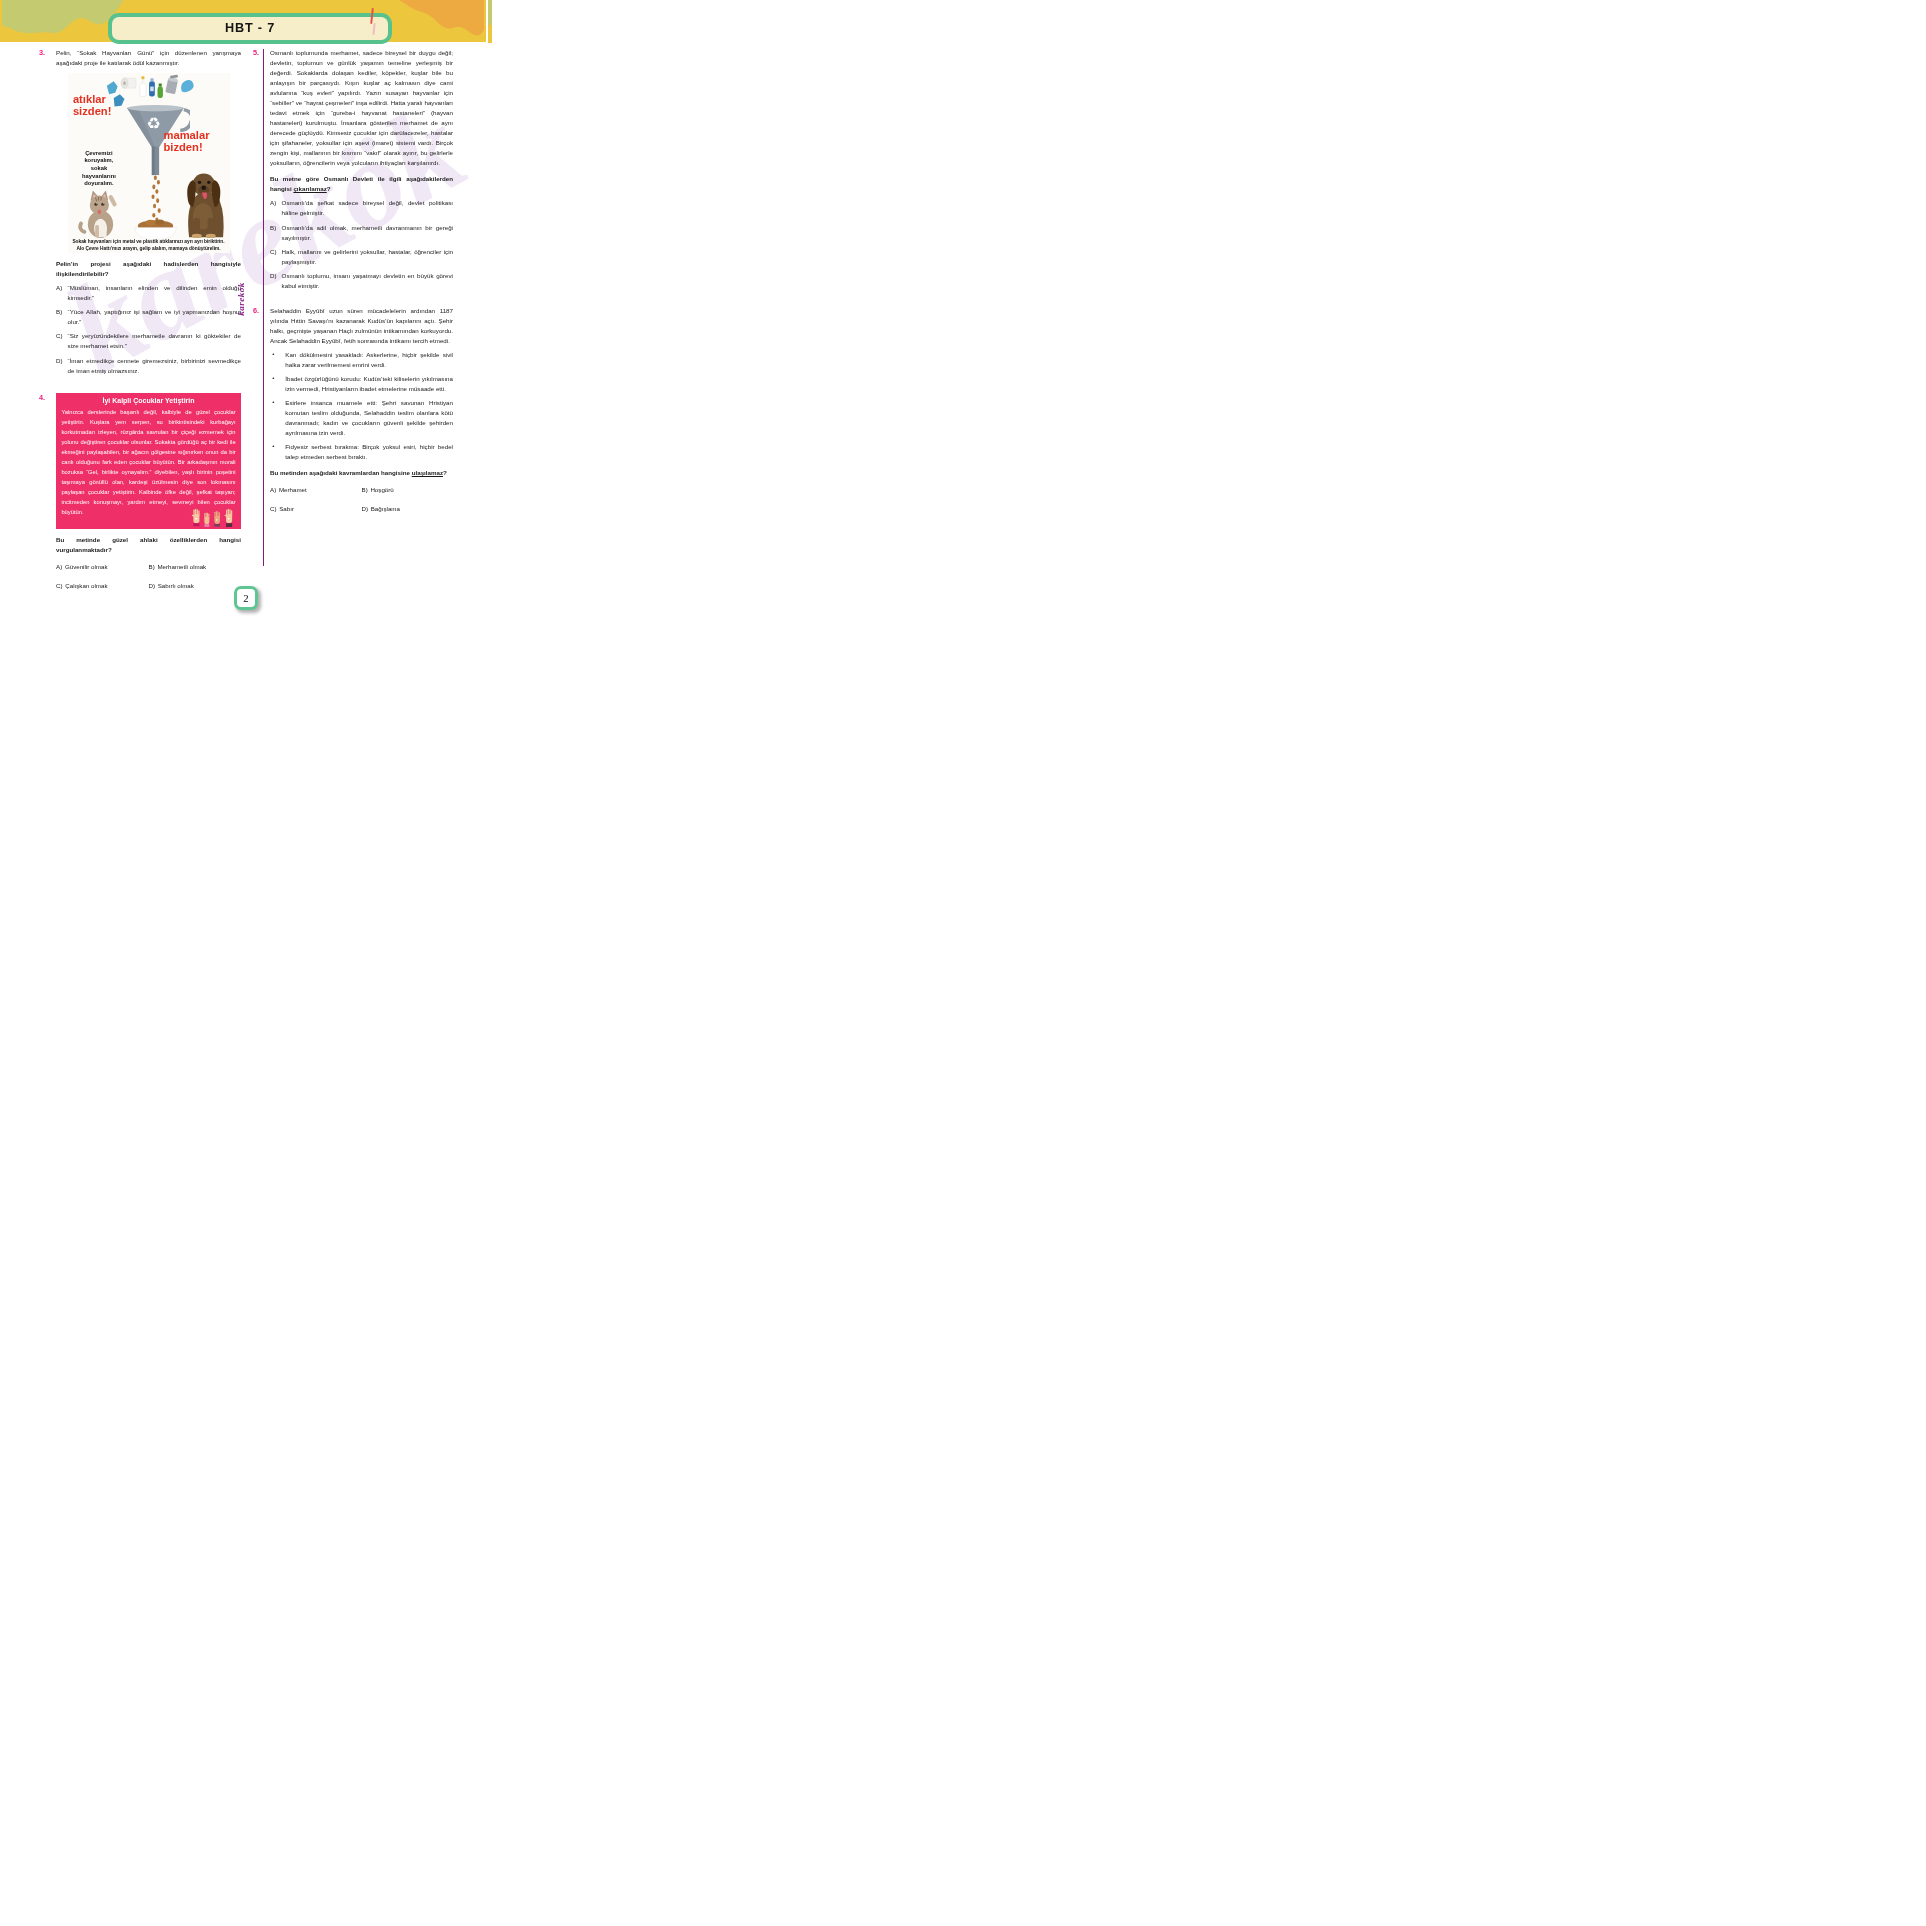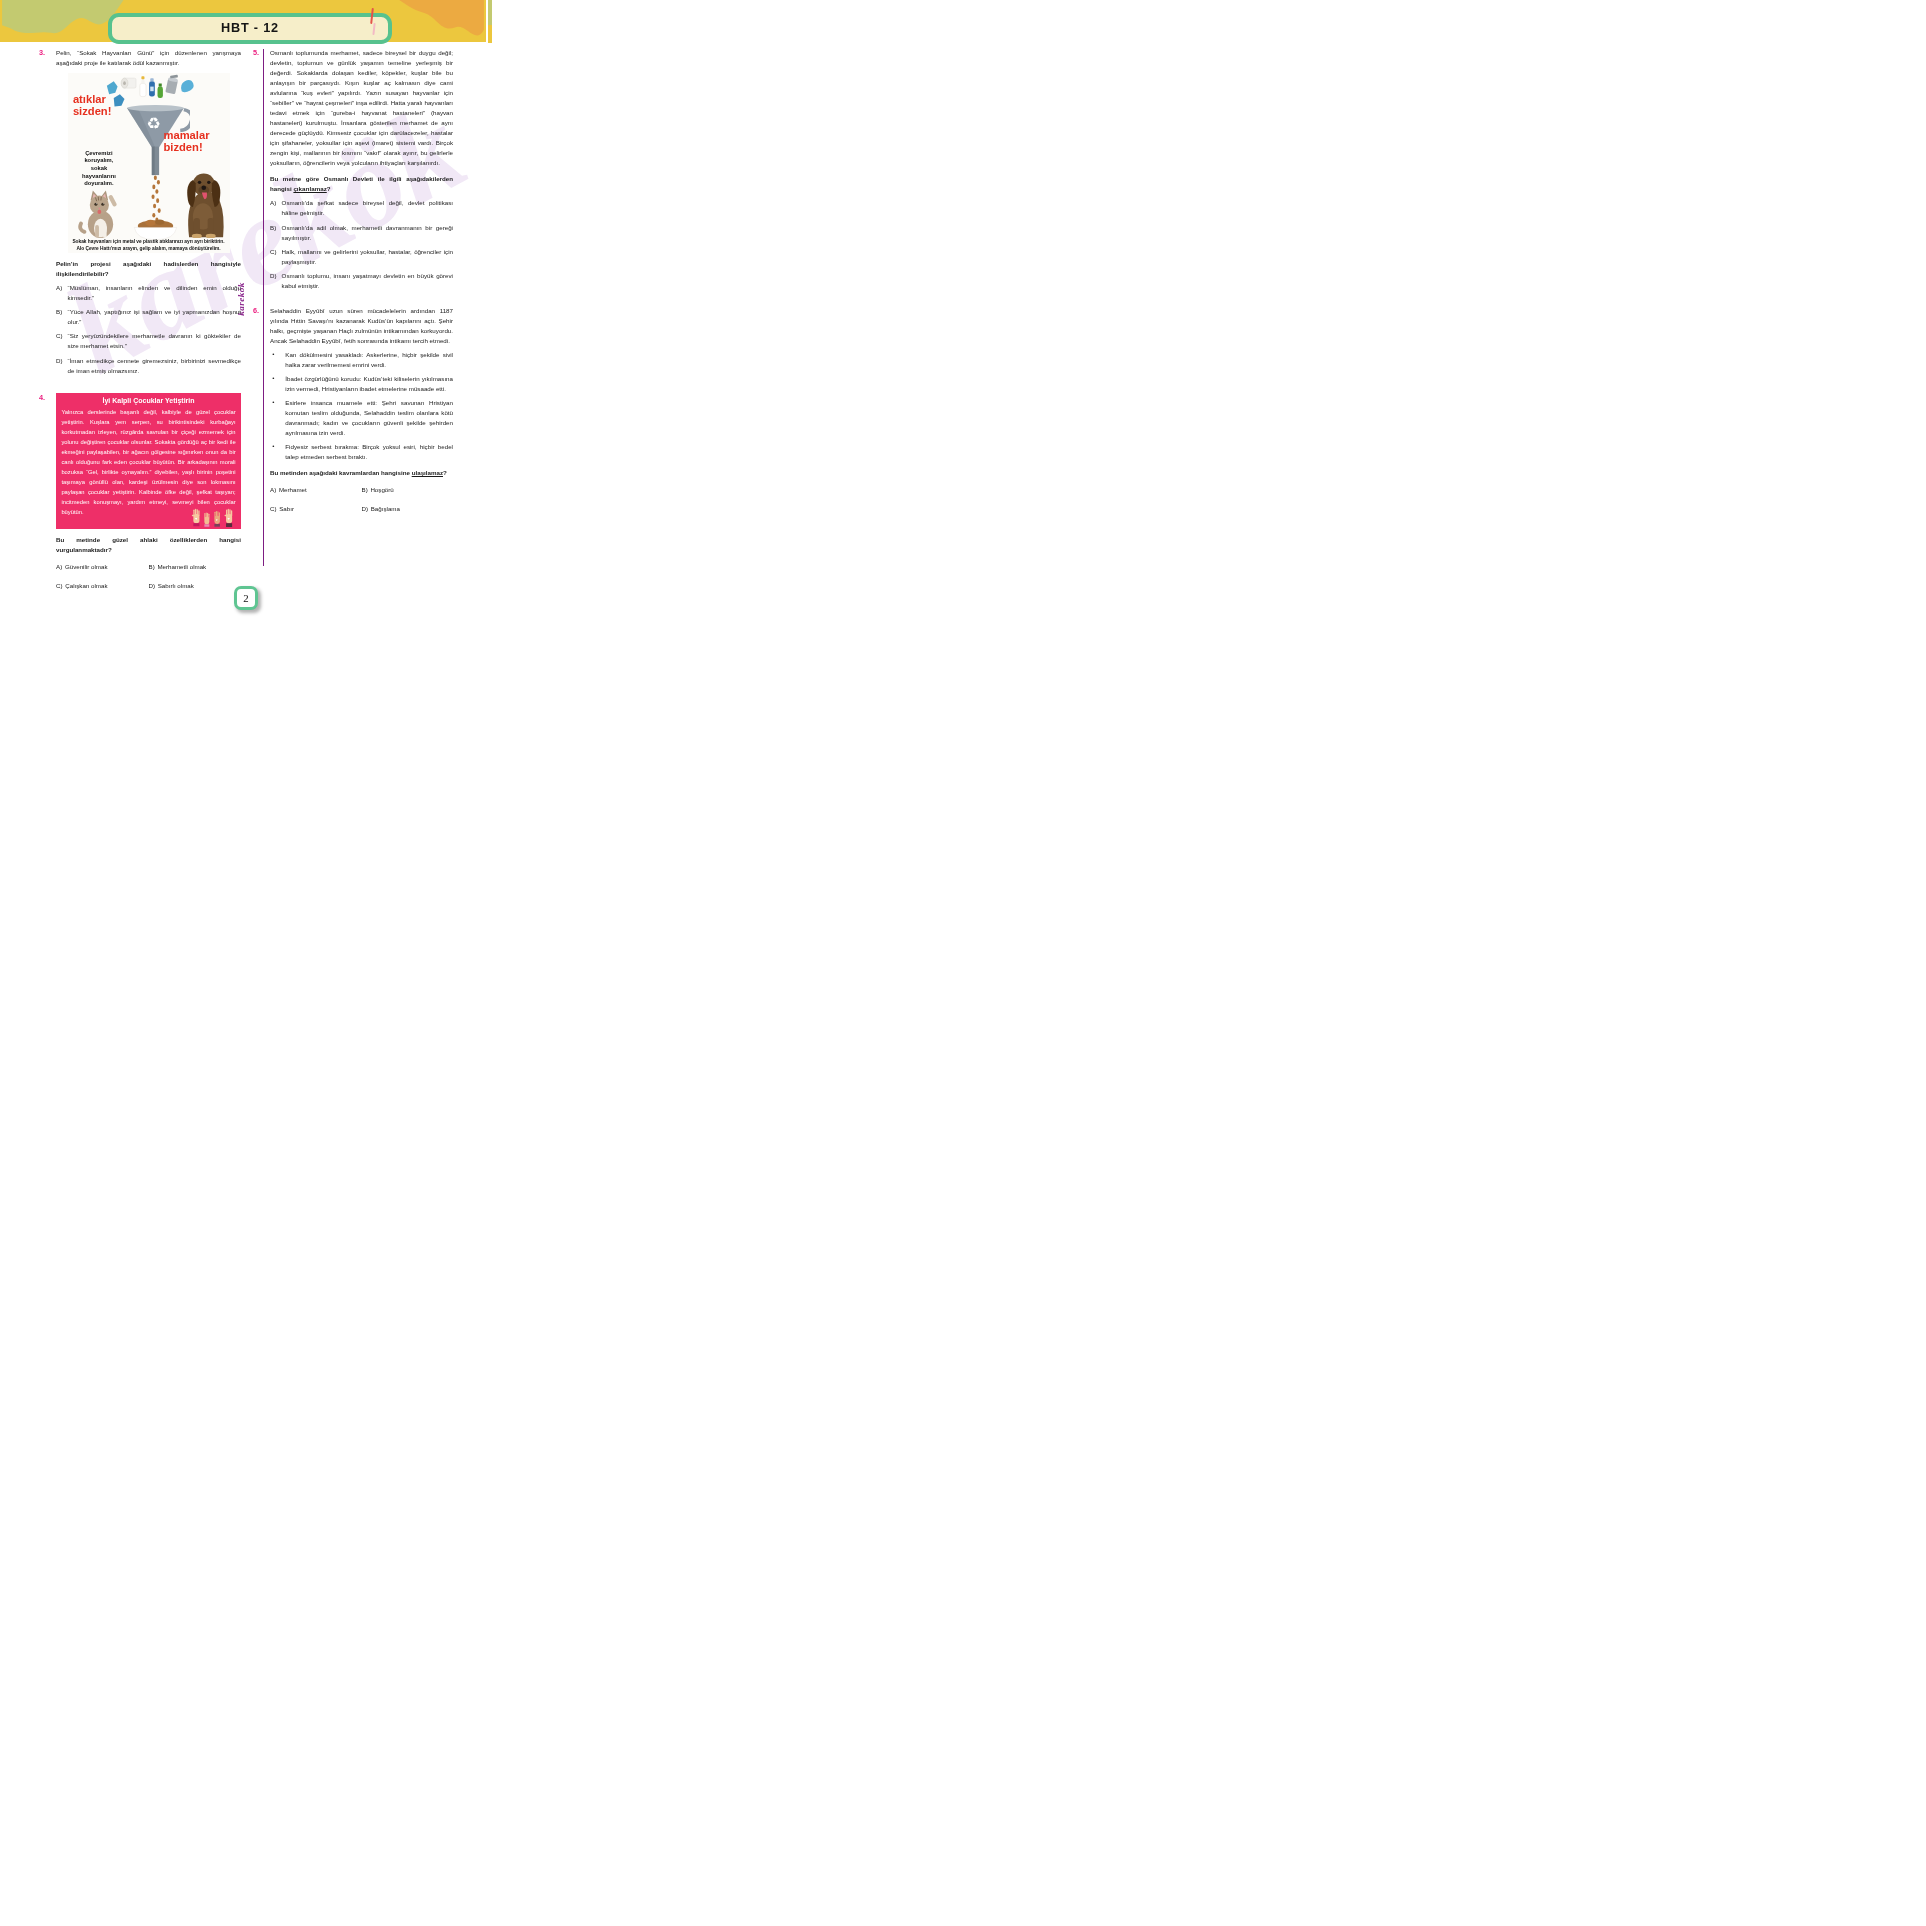--- a/index.html
+++ b/index.html
@@ -101,21 +101,21 @@
       <path d="M0,0 H318 C300,26 287,52 262,62 C237,72 222,38 196,50 C168,63 160,92 128,86 C92,79 60,98 22,74 L0,66 Z" fill="#c3ca70"></path>
       <path d="M1040,0 H1262 V78 C1240,120 1216,60 1186,72 C1150,86 1138,44 1106,34 C1072,24 1056,10 1040,0 Z" fill="#ecaa41"></path>
     </svg>
   </div>
   <div class="edge-olive"></div>
   <div class="edge-yellow"></div>
   <div class="red-mark"></div>
   <div class="pink-mark"></div>
 
   <div class="header-box">
-    <div class="header-title">HBT - 12</div>
+    <div class="header-title">HBT - 7</div>
   </div>
 
   <div class="divider"></div>
   <div class="brand-vertical">karekök</div>
 
   <div class="col col-left">
 
     <div class="question">
       <div class="qnum">3.</div>
       <div class="para">Pelin, “Sokak Hayvanları Günü” için düzenlenen yarışmaya aşağıdaki proje ile katılarak ödül kazanmıştır.</div>

